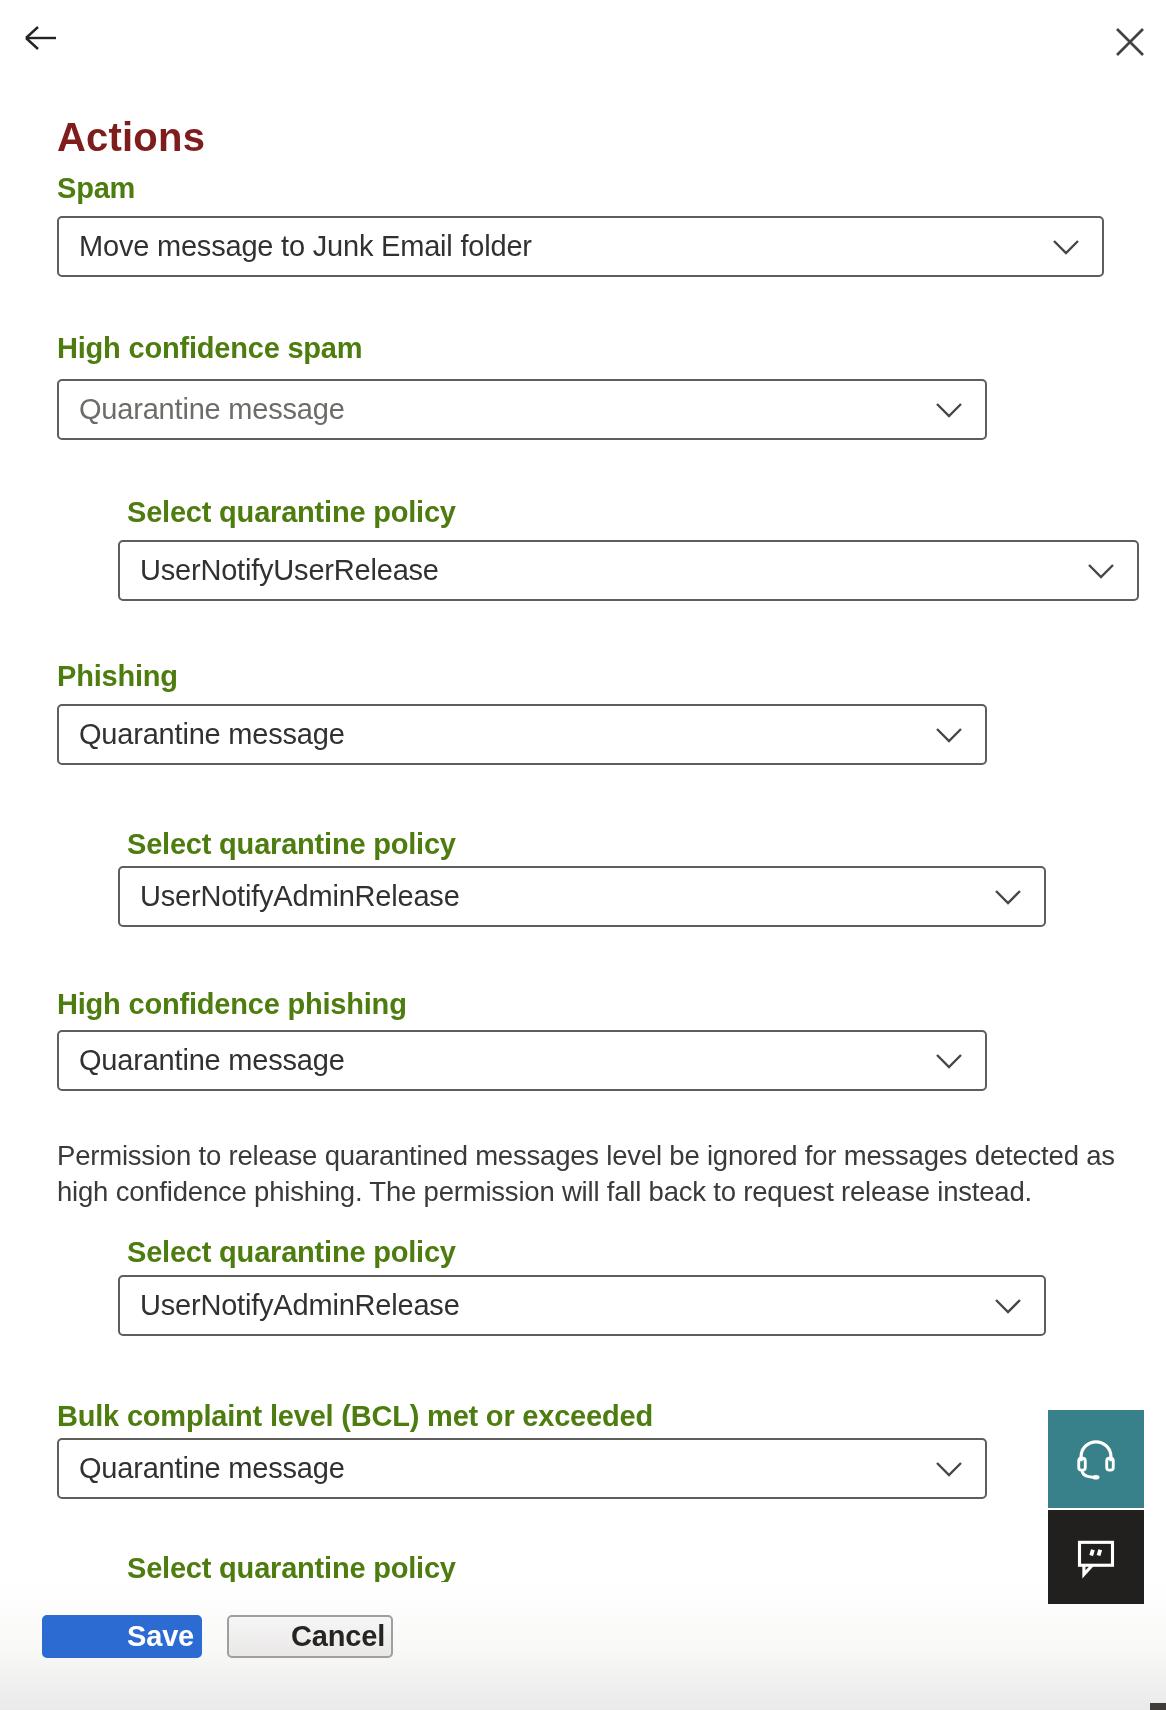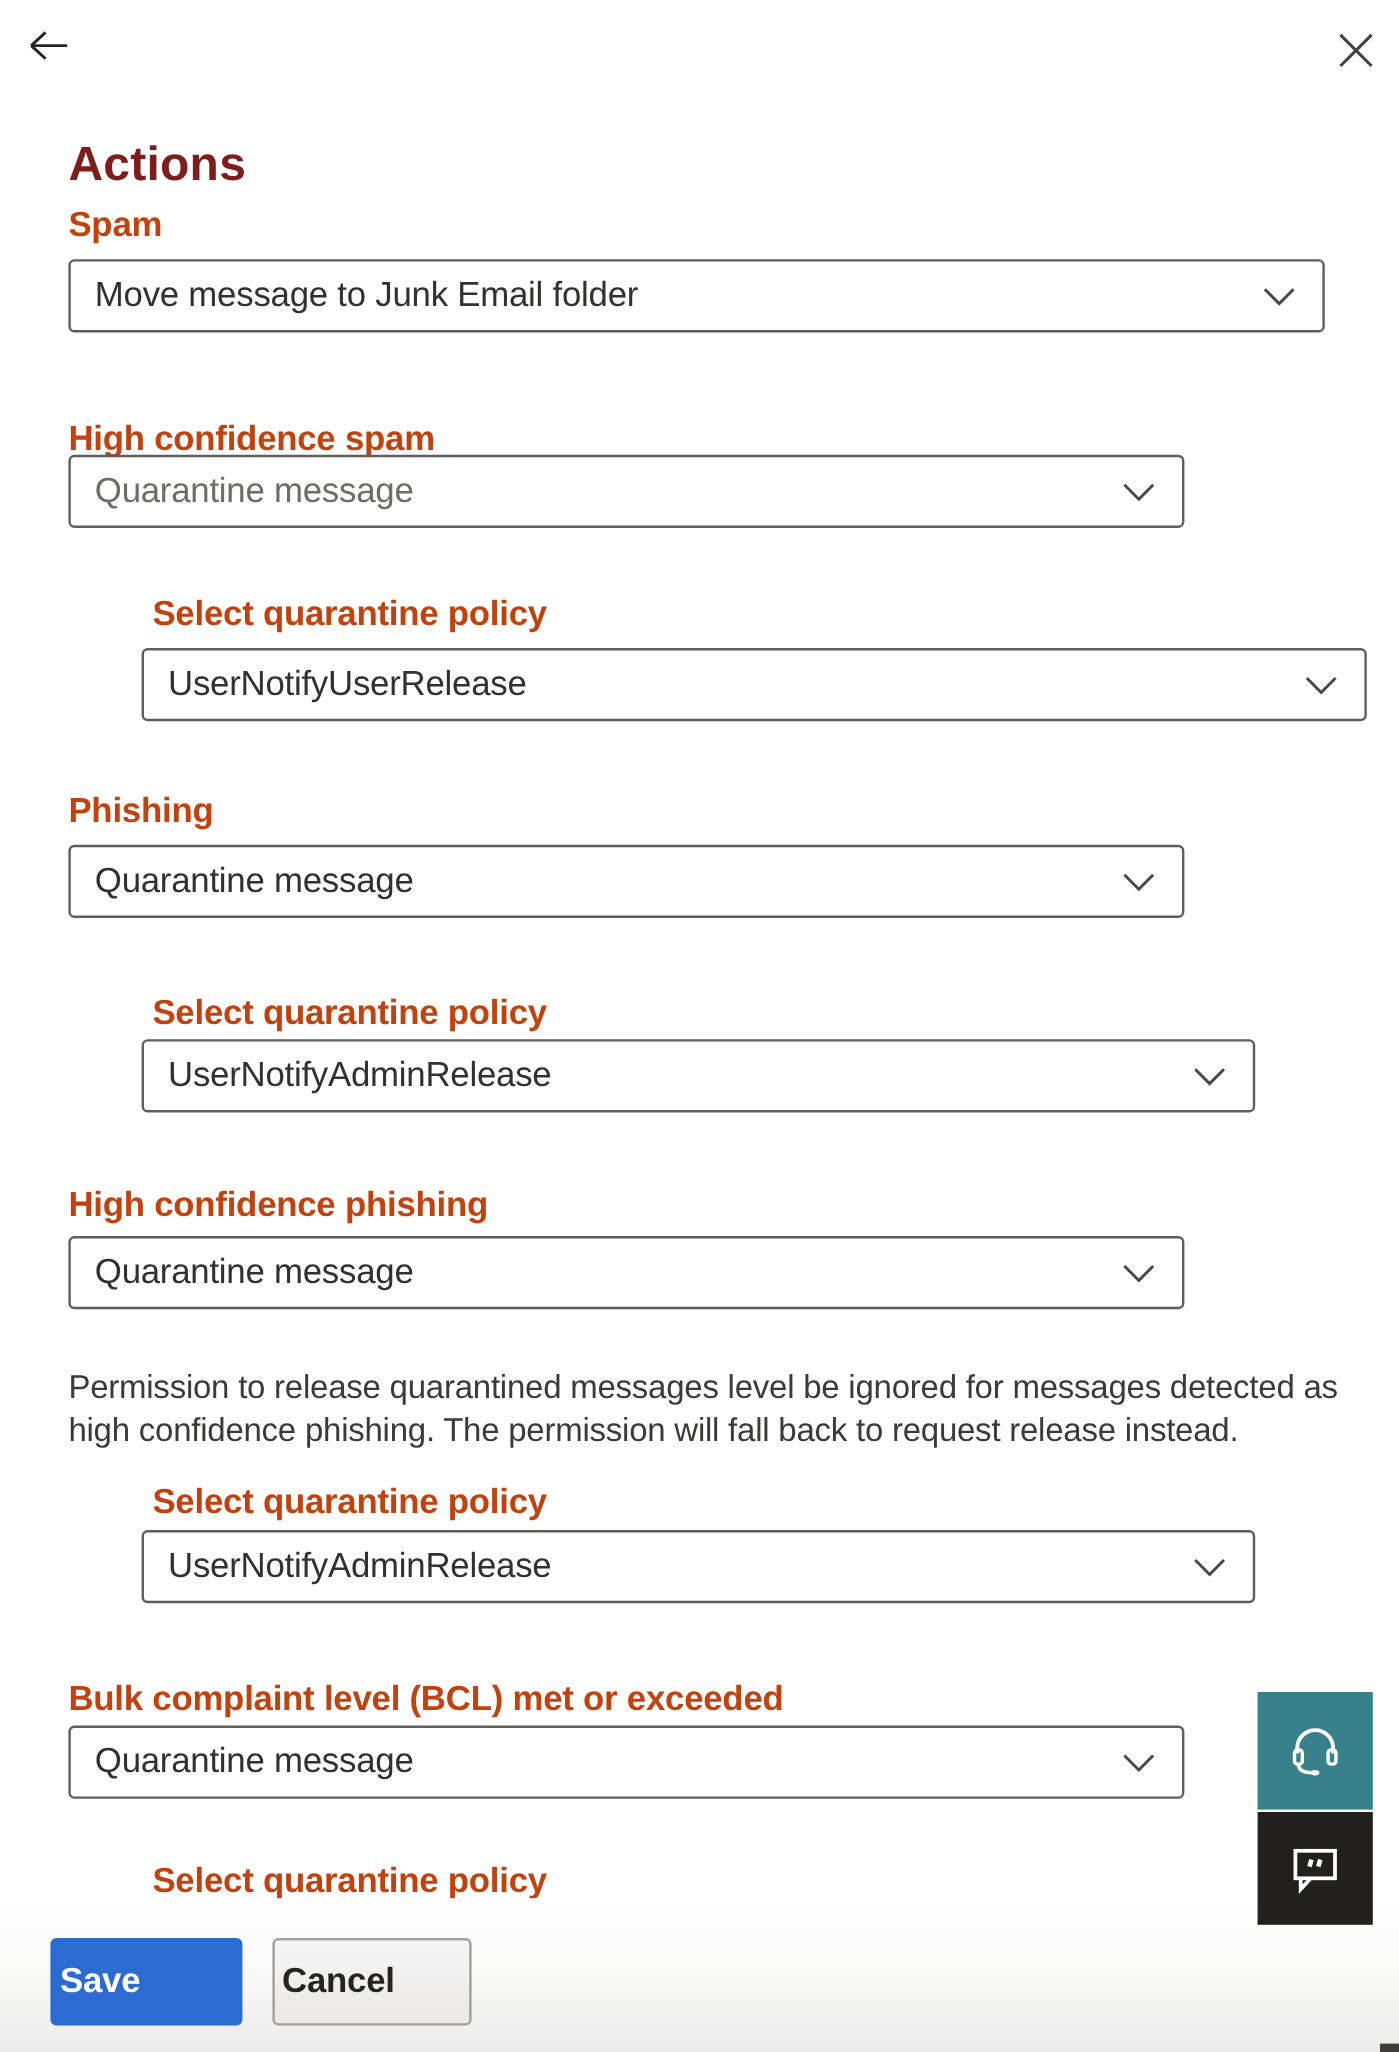--- a/index.html
+++ b/index.html
@@ -10,21 +10,21 @@
   }
   .icon-btn{
     position:absolute;display:flex;align-items:center;justify-content:center;
     background:transparent;border:none;padding:0;cursor:pointer;
   }
   .title{
     position:absolute;left:57px;top:88px;
     font-size:40px;font-weight:700;color:#7f1d1d;letter-spacing:.2px;
   }
   .field-label{
-    position:absolute;font-size:29px;font-weight:700;color:#c2410c;
+    position:absolute;font-size:29px;font-weight:700;color:#4d7c0f;
     white-space:nowrap;letter-spacing:-0.2px;
   }
   .dd{
     position:absolute;box-sizing:border-box;height:61px;
     border:2px solid #605e5c;border-radius:5px;background:#ffffff;
     display:flex;align-items:center;cursor:pointer;
   }
   .dd-text{
     font-size:29px;color:#323130;padding-left:20px;white-space:nowrap;
     letter-spacing:-0.2px;
@@ -38,23 +38,23 @@
   .clip-wrap{
     position:absolute;left:0;top:1552px;width:1166px;height:30px;
     overflow:hidden;
   }
   .clip-wrap .field-label{position:absolute;left:127px;top:0;}
   .footer{
     position:absolute;left:0;top:1582px;width:1166px;height:128px;
     background:linear-gradient(to bottom,#ffffff 0%,#f8f8f7 55%,#eaeaea 100%);
   }
   .btn{
-    position:absolute;box-sizing:border-box;height:73px;border-radius:5px;
+    position:absolute;box-sizing:border-box;height:43px;border-radius:5px;
     font-family:inherit;font-size:29px;font-weight:700;cursor:pointer;
-    display:flex;align-items:center;justify-content:flex-start;letter-spacing:-0.2px;
+    display:flex;align-items:center;justify-content:flex-end;letter-spacing:-0.2px;
   }
   .btn-primary{
     left:42px;top:33px;width:160px;background:#2b6bd2;border:2px solid #2b6bd2;color:#ffffff;
   }
   .btn-default{
     left:227px;top:33px;width:166px;color:#252423;
     background:linear-gradient(to bottom,#f7f6f6,#e9e8e7);
     border:2px solid #a19f9d;
   }
   .widget{
@@ -88,21 +88,21 @@
 <h1 class="title">Actions</h1>
 
 <div class="field-label" style="left:57px;top:172px;">Spam</div>
 <div class="dd" style="left:57px;top:216px;width:1047px;">
   <span class="dd-text">Move message to Junk Email folder</span>
   <svg class="chev" width="28" height="16" viewBox="0 0 28 16">
     <polyline points="2,2 14,14 26,2" fill="none" stroke="#494745" stroke-width="2.4"></polyline>
   </svg>
 </div>
 
-<div class="field-label" style="left:57px;top:332px;margin-top:18px;">High confidence spam</div>
+<div class="field-label" style="left:57px;top:332px;">High confidence spam</div>
 <div class="dd" style="left:57px;top:379px;width:930px;">
   <span class="dd-text muted">Quarantine message</span>
   <svg class="chev" width="28" height="16" viewBox="0 0 28 16">
     <polyline points="2,2 14,14 26,2" fill="none" stroke="#494745" stroke-width="2.4"></polyline>
   </svg>
 </div>
 
 <div class="field-label" style="left:127px;top:496px;">Select quarantine policy</div>
 <div class="dd" style="left:118px;top:540px;width:1021px;">
   <span class="dd-text">UserNotifyUserRelease</span>

